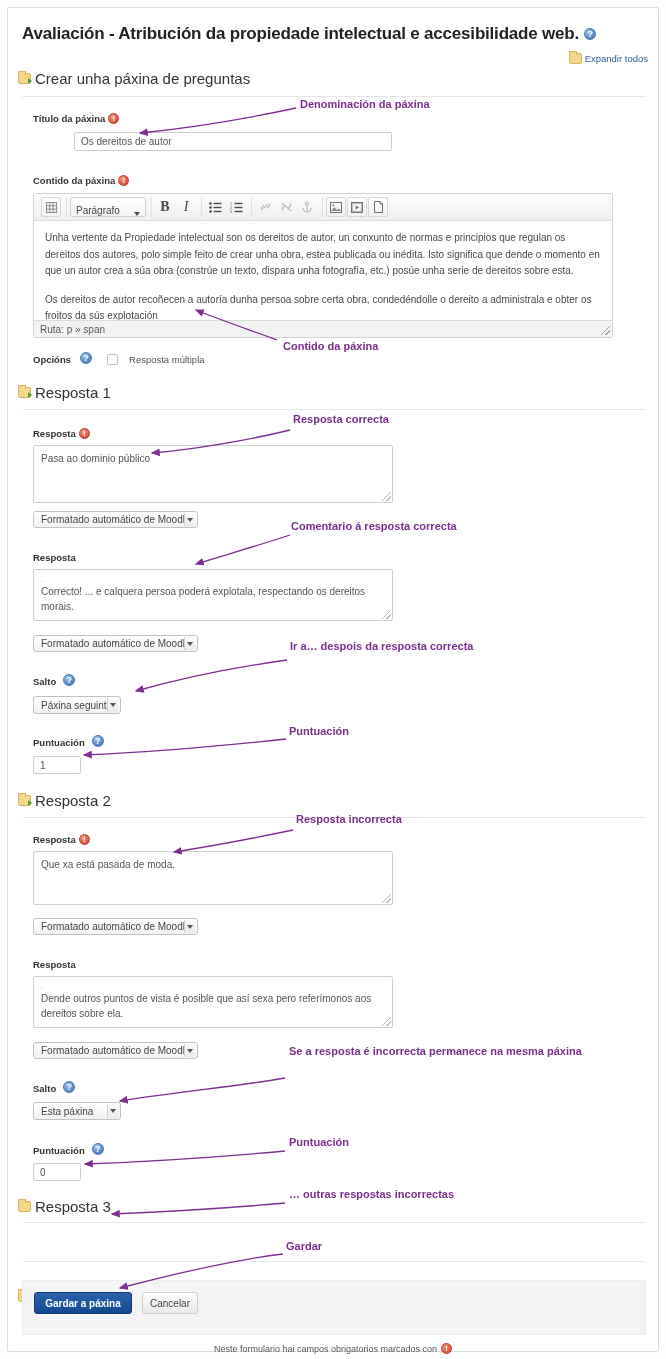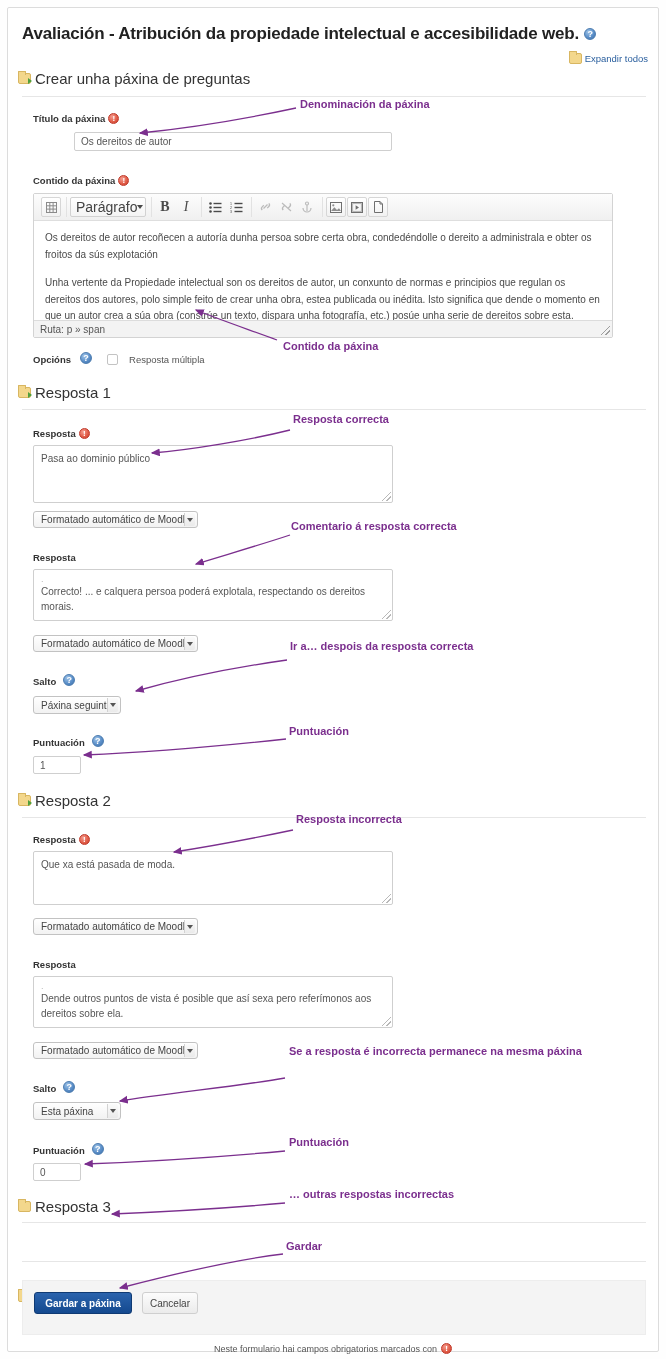--- a/index.html
+++ b/index.html
@@ -172,22 +172,22 @@
     display: flex; align-items: center; justify-content: center;
     border: 1px solid transparent; border-radius: 2px;
     font-size: 12px; color: #4a4a4a; cursor: pointer;
   }
   .tbtn.boxed { border-color: #d6d6d6; background: linear-gradient(#fff,#f2f2f2); }
   .tbtn.dim { opacity: 0.34; }
   .para-sel {
     width: 76px; height: 20px;
     background: linear-gradient(#ffffff, #f4f4f4);
     border: 1px solid #d2d2d2; border-radius: 2px;
-    display: flex; align-items: center; justify-content: space-between;
-    padding: 0 5px; font-size: 14px; color: #444; cursor: pointer;
+    display: flex; align-items: flex-end; justify-content: space-between;
+    padding: 0 5px; font-size: 10px; color: #444; cursor: pointer;
   }
   .para-sel .cv { width: 0; height: 0;
     border-left: 3.5px solid transparent; border-right: 3.5px solid transparent;
     border-top: 4px solid #4a4a4a; }
   .ed-body {
     padding: 9px 11px; font-size: 10px; color: #4a4a4a; line-height: 16.5px;
   }
   .ed-body p { margin: 0 0 12px 0; }
   .ed-body p:last-child { margin-bottom: 0; }
   .ed-status {
@@ -364,22 +364,22 @@
           </div>
           <div class="tbtn boxed">
             <svg width="11" height="12" viewBox="0 0 11 12">
                   <path d="M1.5 0.5 H7 L9.5 3 V11.5 H1.5 Z" fill="none" stroke="#6f6f6f"></path>
                   <path d="M7 0.5 V3 H9.5" fill="none" stroke="#6f6f6f"></path>
                 </svg>
           </div>
         </div>
       </div>
       <div class="ed-body">
+        <p>Unha vertente da Propiedade intelectual son os dereitos de autor, un conxunto de normas e principios que regulan os dereitos dos autores, polo simple feito de crear unha obra, estea publicada ou inédita. Isto significa que dende o momento en que un autor crea a súa obra (constrúe un texto, dispara unha fotografía, etc.) posúe unha serie de dereitos sobre esta.</p>
         <p>Os dereitos de autor recoñecen a autoría dunha persoa sobre certa obra, condedéndolle o dereito a administrala e obter os froitos da sús explotación</p>
-        <p>Unha vertente da Propiedade intelectual son os dereitos de autor, un conxunto de normas e principios que regulan os dereitos dos autores, polo simple feito de crear unha obra, estea publicada ou inédita. Isto significa que dende o momento en que un autor crea a súa obra (constrúe un texto, dispara unha fotografía, etc.) posúe unha serie de dereitos sobre esta.</p>
       </div>
       <div class="ed-status">
         <span>Ruta: p » span</span>
         <span class="grip"></span>
       </div>
     </div>
 
     <div class="flabel" style="left:25px; top:345px;">
       <span>Opcións</span>
       <span class="help-icon" style="margin-left:6px;"></span>

